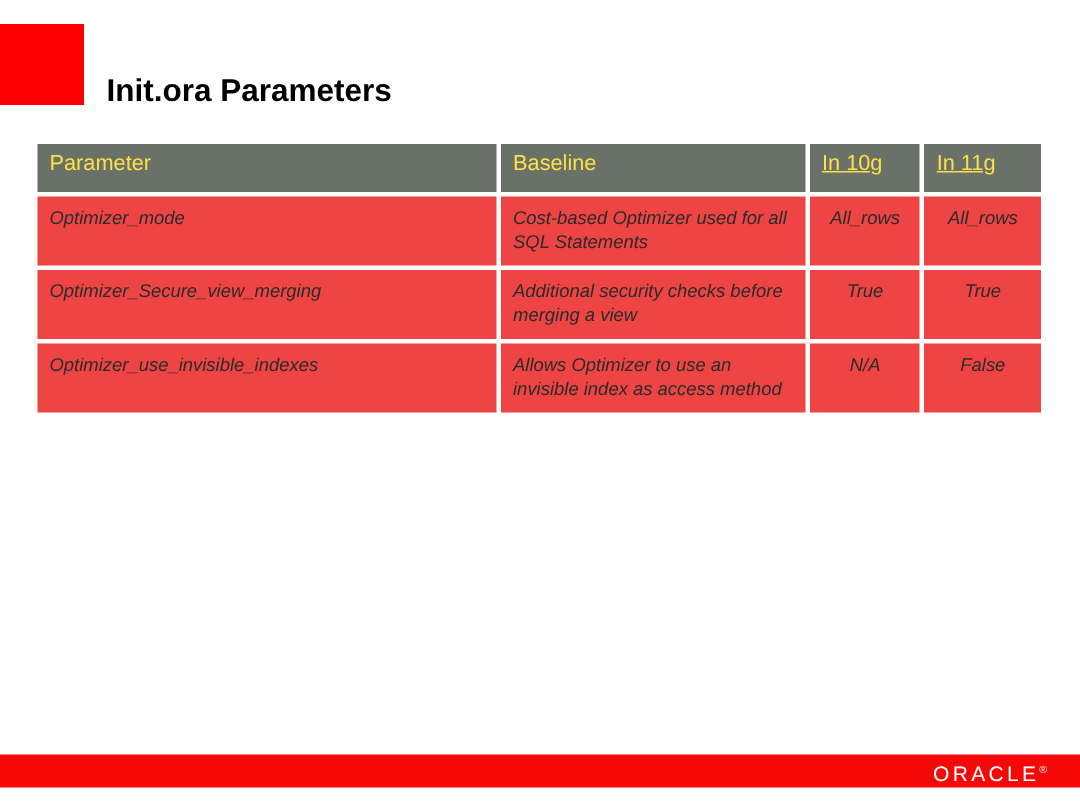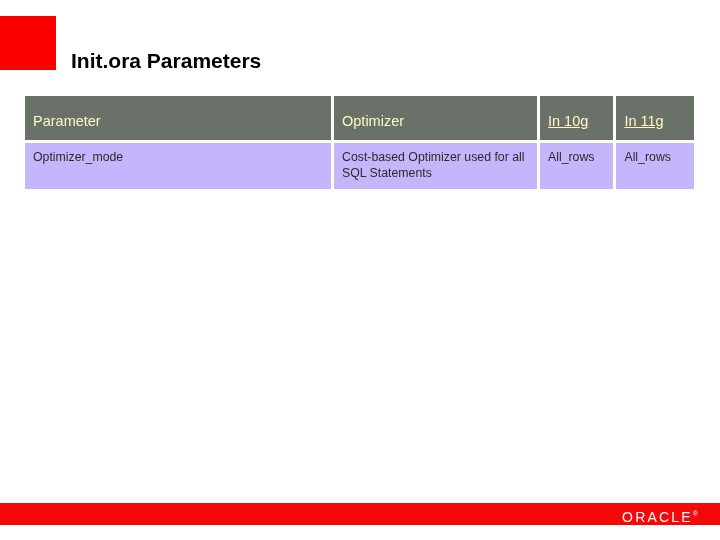--- a/index.html
+++ b/index.html
@@ -57,39 +57,40 @@
   .param-table th,
   .param-table td {
     padding: 7px 8px 8px 8px;
     vertical-align: top;
     font-size: 12.3px;
     line-height: 15.5px;
     font-weight: normal;
   }
   .param-table thead th {
     background: #6a7168;
-    color: #fef9c3;
+    color: #fde047;
     font-size: 14.5px;
     line-height: 18px;
     text-align: left;
     height: 26px;
     vertical-align: middle;
-    padding-top: 12px;
+    padding-top: 0;
     padding-bottom: 6px;
   }
   .param-table tbody td {
-    background: #c4b5fd;
+    background: #ef4444;
     color: #2b2b2b;
+    font-style: italic;
   }
   .col-param  { width: 300px; }
   .col-func   { width: 199px; }
   .col-10g    { width: 72px; }
   .col-11g    { width: 76px; }
   td.num-cell, th.num-cell {
-    text-align: left;
+    text-align: center;
   }
   th.num-cell { text-align: left; text-decoration: underline; }
   
   .footer-bar {
     position: absolute;
     left: 0px;
     top: 487px;
     width: 720px;
     height: 22px;
     background: #f50808;
@@ -123,31 +124,43 @@
   <table class="param-table">
     <colgroup>
       <col class="col-param">
       <col class="col-func">
       <col class="col-10g">
       <col class="col-11g">
     </colgroup>
     <thead>
       <tr>
         <th>Parameter</th>
-        <th>Optimizer</th>
+        <th>Baseline</th>
         <th class="num-cell">In 10g</th>
         <th class="num-cell">In 11g</th>
       </tr>
     </thead>
     <tbody>
       <tr>
         <td>Optimizer_mode</td>
         <td>Cost-based Optimizer used for all SQL Statements</td>
         <td class="num-cell">All_rows</td>
         <td class="num-cell">All_rows</td>
       </tr>
+      <tr>
+        <td>Optimizer_Secure_view_merging</td>
+        <td>Additional security checks before merging a view</td>
+        <td class="num-cell">True</td>
+        <td class="num-cell">True</td>
+      </tr>
+      <tr>
+        <td>Optimizer_use_invisible_indexes</td>
+        <td>Allows Optimizer to use an invisible index as access method</td>
+        <td class="num-cell">N/A</td>
+        <td class="num-cell">False</td>
+      </tr>
     </tbody>
   </table>
 
   <div class="footer-bar"></div>
   <div class="oracle-logo"><span>ORACLE</span><span class="tm">®</span></div>
 
 </div>
 
 </body></html>

